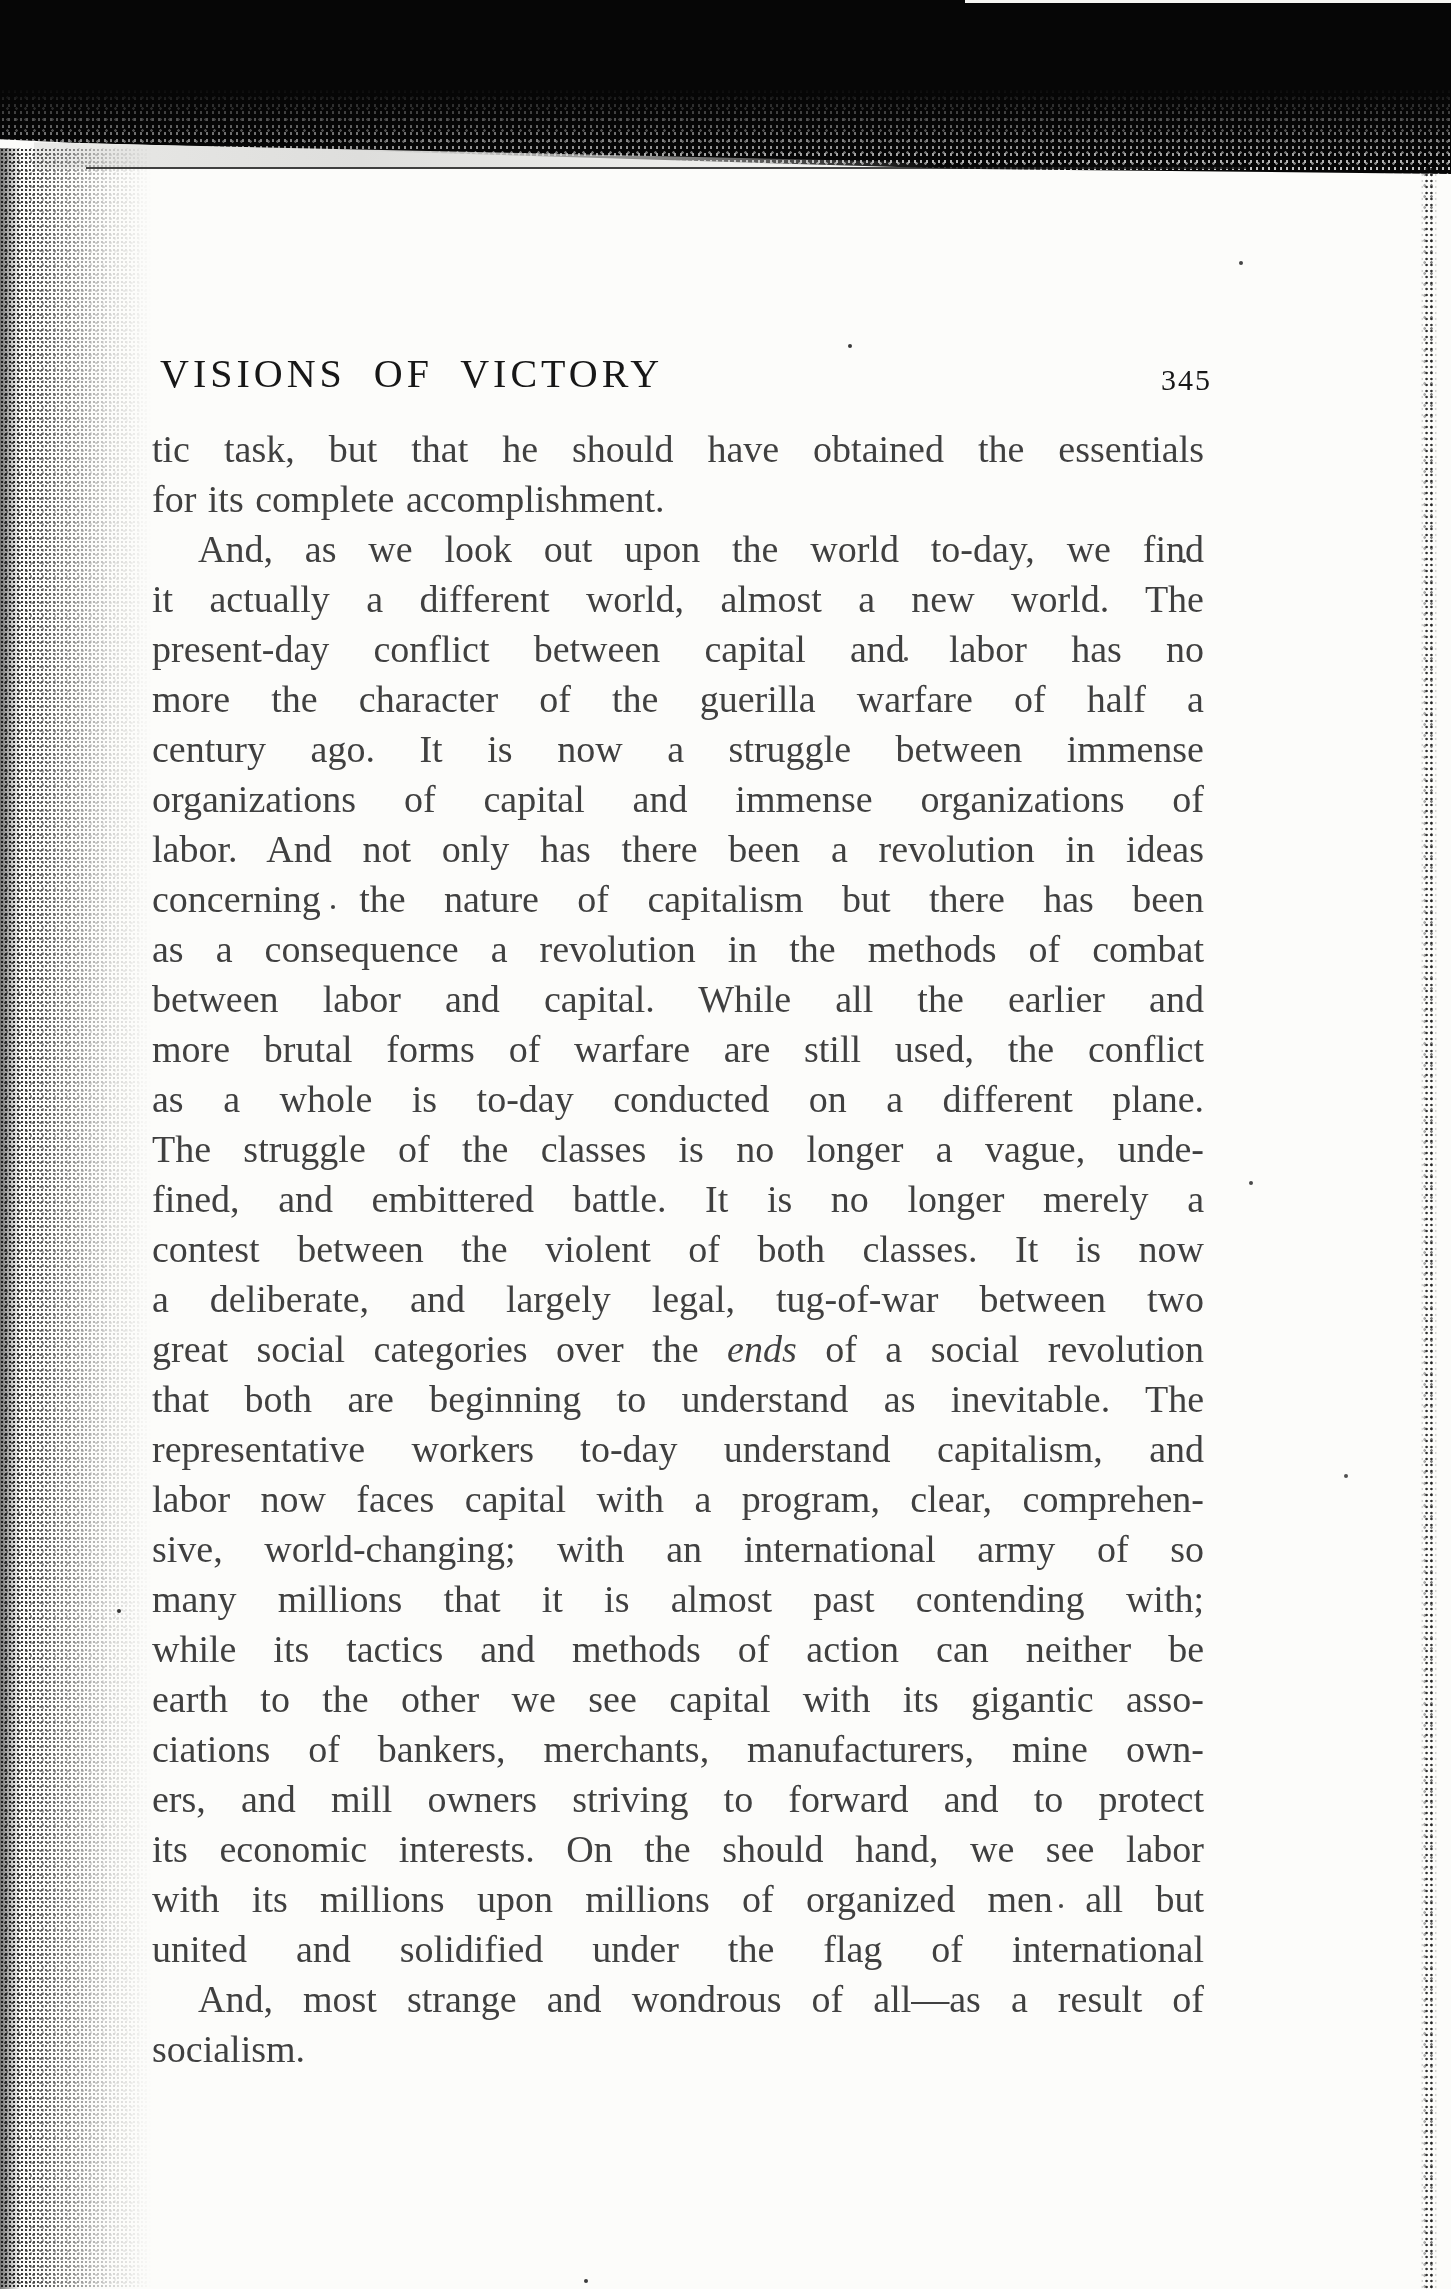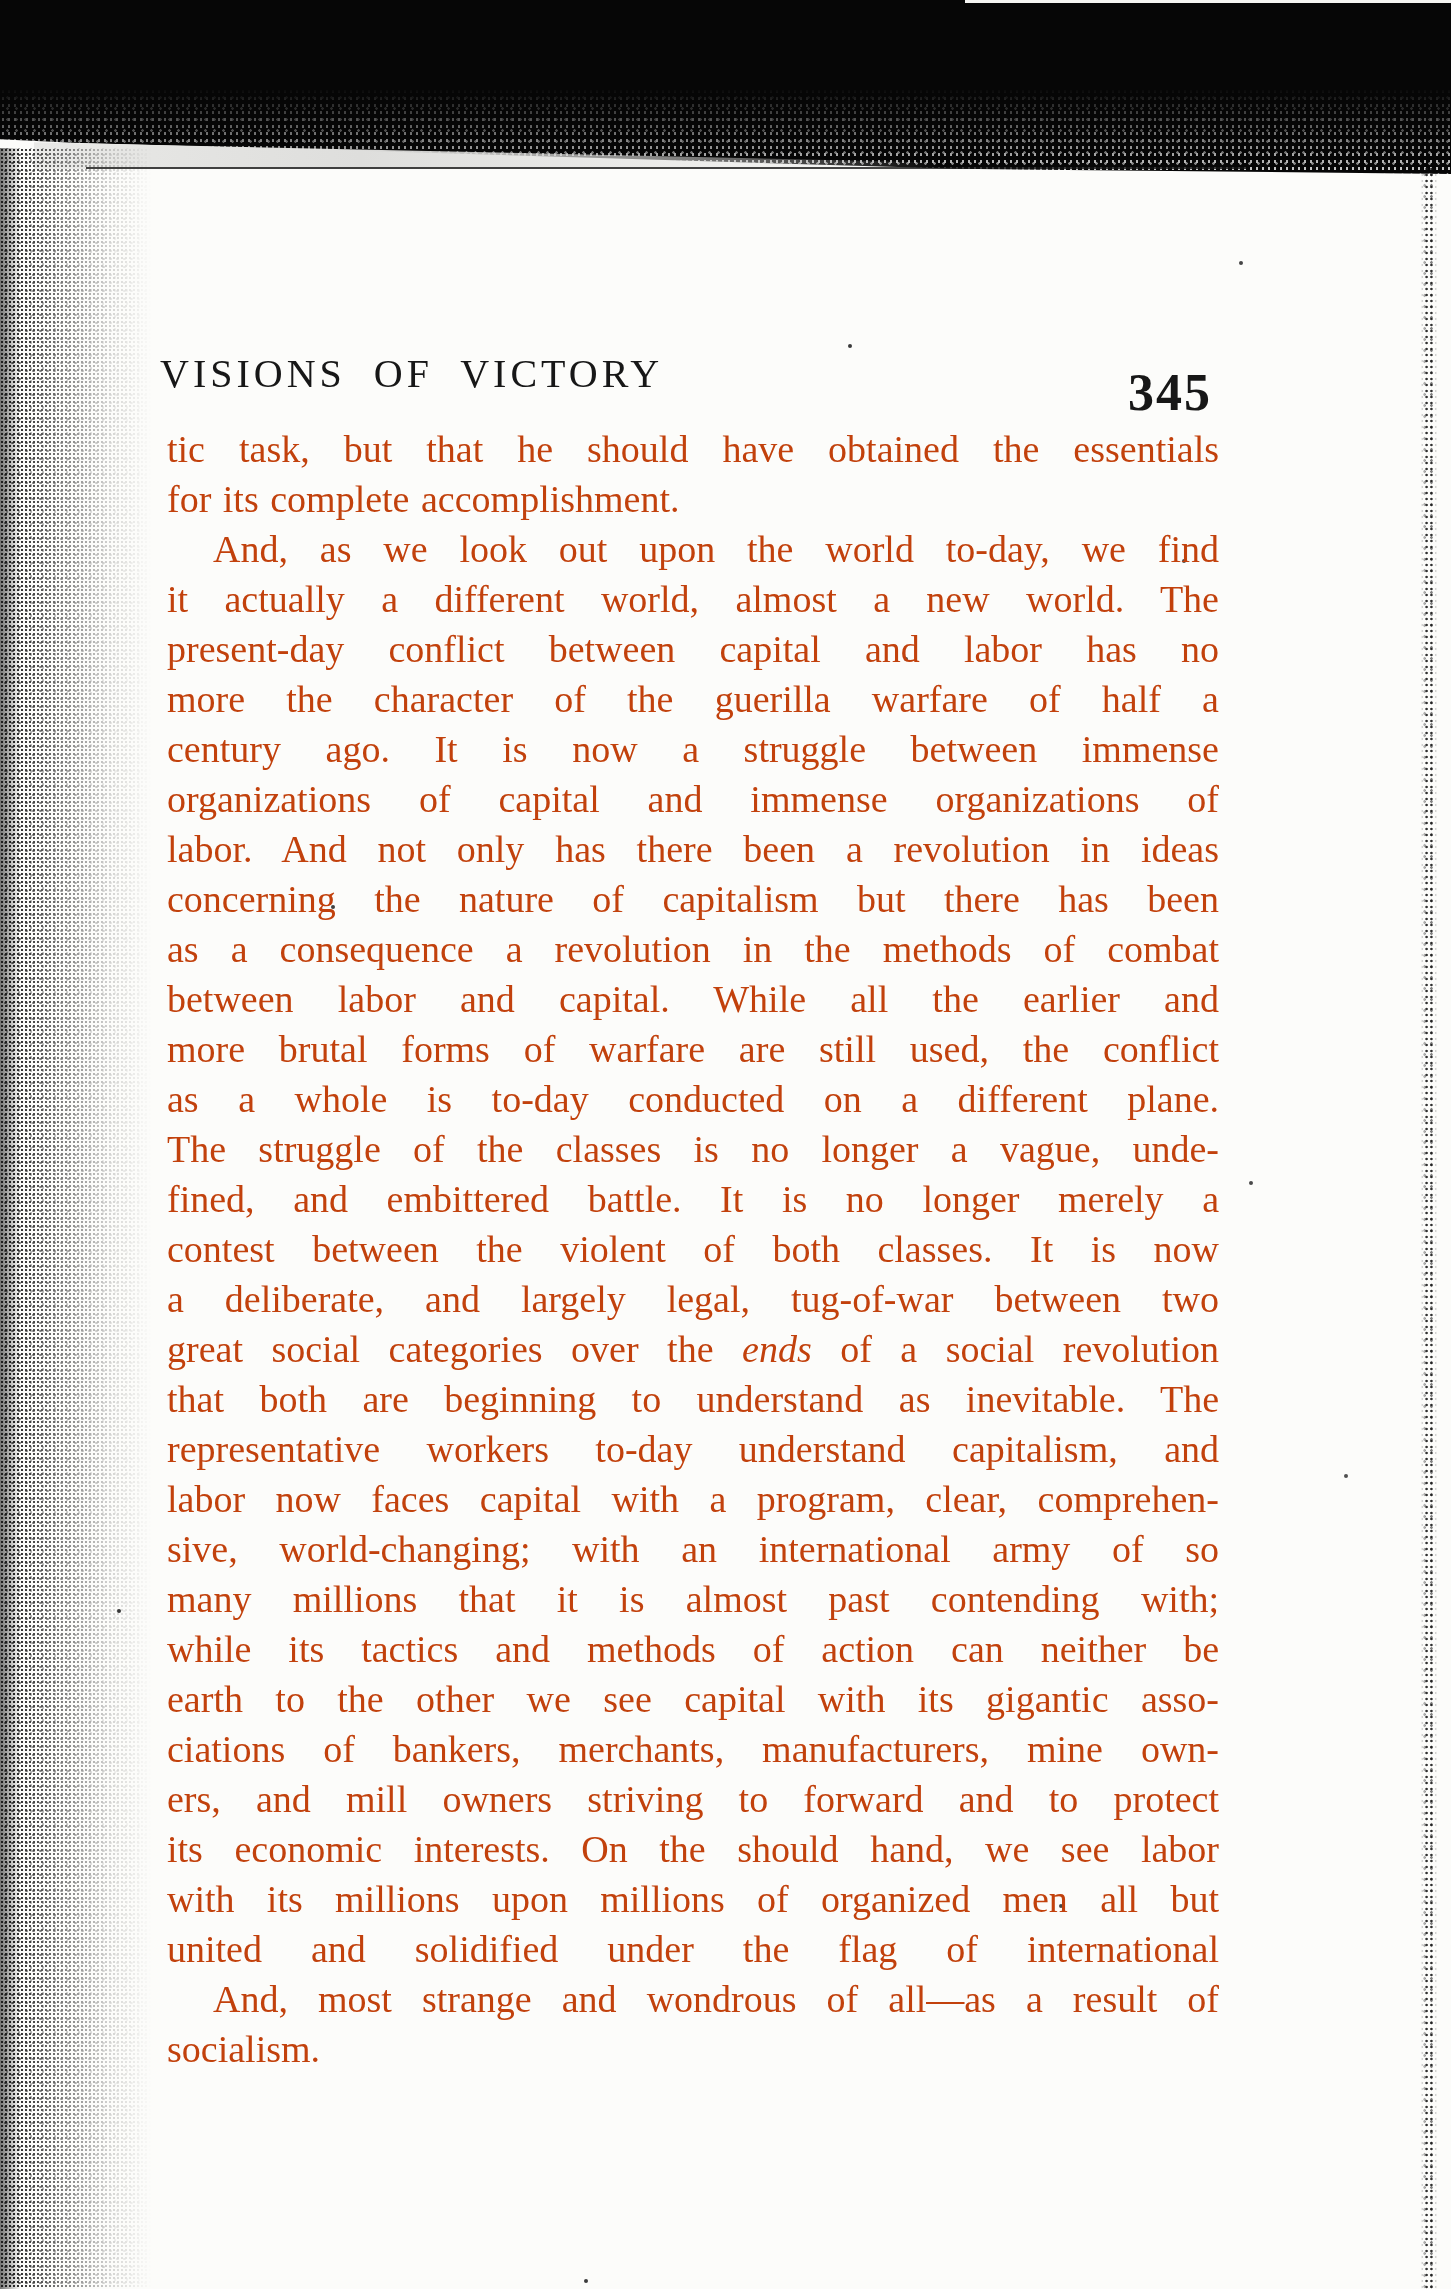--- a/index.html
+++ b/index.html
@@ -57,25 +57,25 @@
       905px 658px 0 1px #4d4d4d, 1345px 1475px 0 1px #505050, 1060px 1905px 0 1px #474747,
       585px 2280px 0 1px #3c3c3c;
   }
 
   
   .header{position:absolute;left:160px;top:350px;width:1052px;height:72px;color:#171717;}
   .running-title{
     position:absolute;left:0;width:100%;text-align:left;
     font-size:40px;letter-spacing:4px;word-spacing:14px;
   }
-  .page-number{position:absolute;right:0;top:13px;font-size:52px;letter-spacing:2px;font-weight:bold;}
+  .page-number{position:absolute;right:0;top:13px;font-size:30px;letter-spacing:2px;}
 
   .body-text{
-    position:absolute;left:167px;top:424px;width:1052px;
-    font-size:38px;line-height:50px;color:#c2410c;word-spacing:2px;
+    position:absolute;left:152px;top:424px;width:1052px;
+    font-size:38px;line-height:50px;color:#404040;word-spacing:2px;
   }
   .line{text-align:justify;text-align-last:justify;}
   .line.last{text-align-last:left;}
   .line.indent{text-indent:46px;}
   .line em{font-style:italic;}
 </style>
 </head>
 <body>
 
 <div class="canvas">

